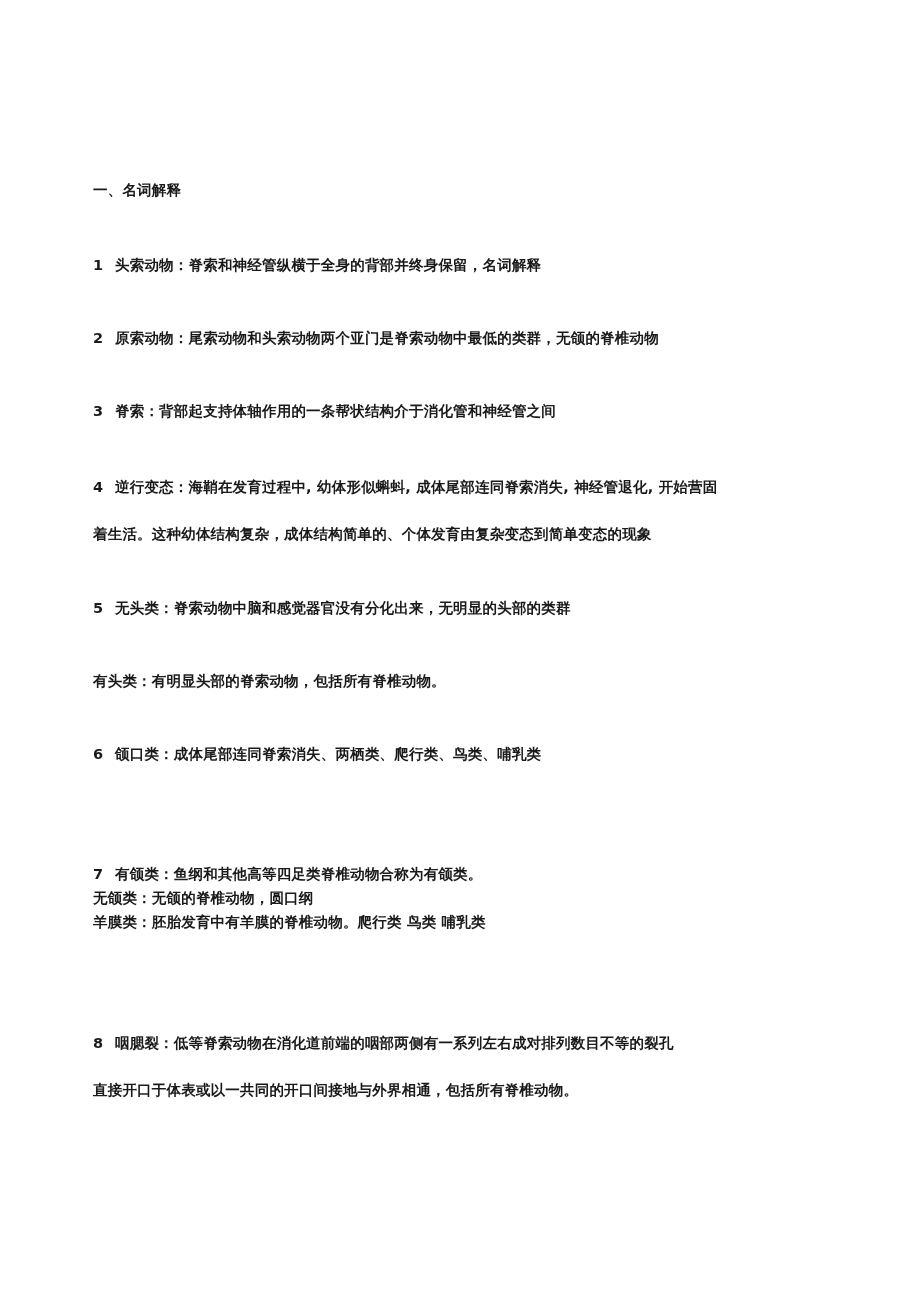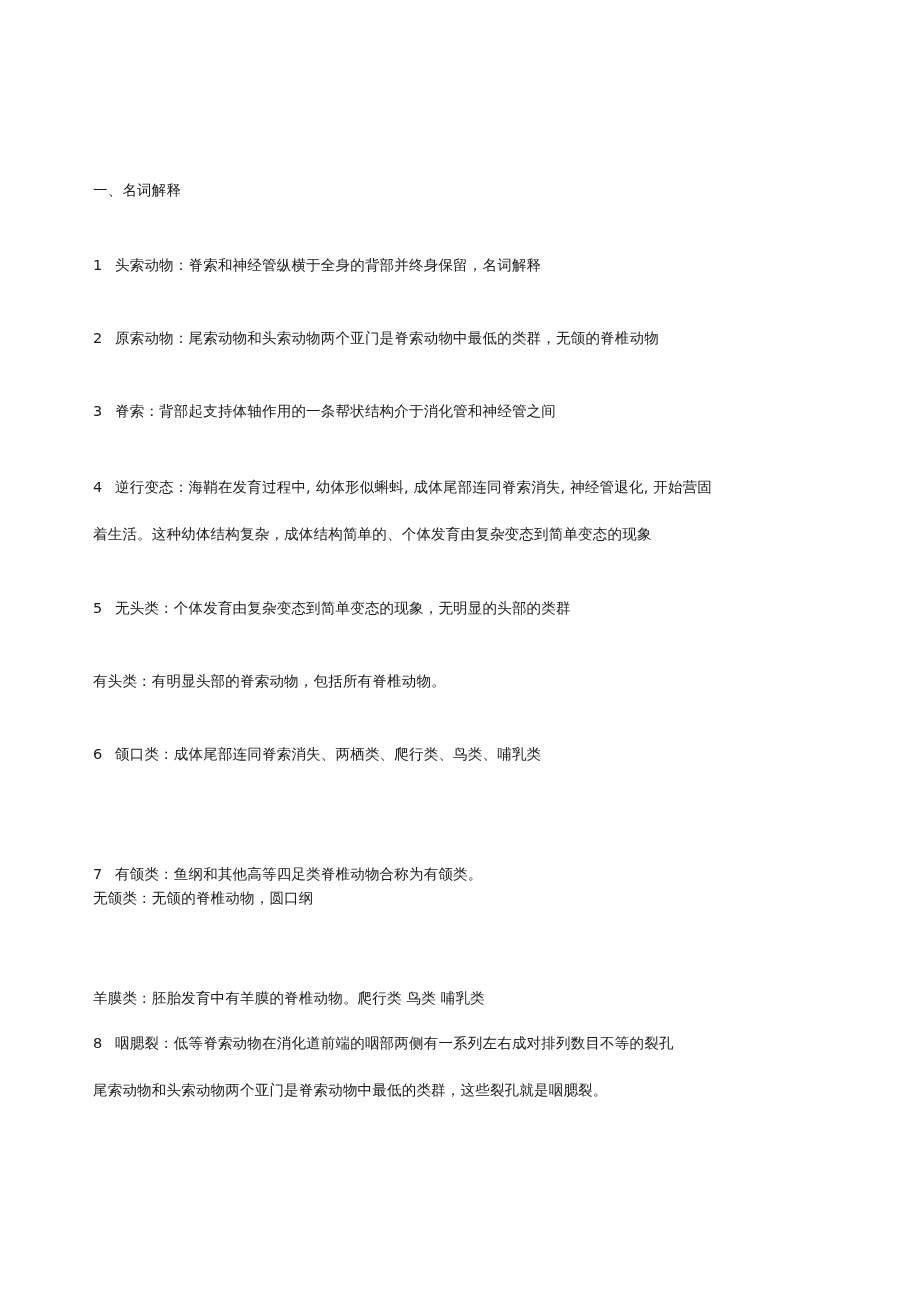--- a/index.html
+++ b/index.html
@@ -1,18 +1,18 @@
 <!DOCTYPE html>
 <html><head>
   <meta charset="utf-8">
   <style>
     html, body { margin: 0; padding: 0; background: #ffffff; }
     body { width: 920px; height: 1302px; position: relative; overflow: hidden;
            font-family: "DejaVu Sans", "Liberation Sans", sans-serif; color: #1a1a1a; }
-    .line { position: absolute; left: 93px; font-size: 14.5px; line-height: 20px; white-space: nowrap; letter-spacing: 0.2px; }
+    .line { position: absolute; left: 93px; font-size: 14.5px; line-height: 20px; white-space: nowrap; letter-spacing: 0.2px; font-weight: bold; }
     .num { display: inline-block; width: 22px; }
   </style>
 </head>
 <body>
 
 <div>
   <div class="line" style="top:180px">一、名词解释</div>
 
   <div class="line" style="top:255px">
     <span class="num">1</span><span>头索动物：脊索和神经管纵横于全身的背部并终身保留，名词解释</span>
@@ -21,28 +21,28 @@
     <span class="num">2</span><span>原索动物：尾索动物和头索动物两个亚门是脊索动物中最低的类群，无颌的脊椎动物</span>
   </div>
   <div class="line" style="top:401px">
     <span class="num">3</span><span>脊索：背部起支持体轴作用的一条帮状结构介于消化管和神经管之间</span>
   </div>
   <div class="line" style="top:477px">
     <span class="num">4</span><span>逆行变态：海鞘在发育过程中, 幼体形似蝌蚪, 成体尾部连同脊索消失, 神经管退化, 开始营固</span>
   </div>
   <div class="line" style="top:524px">着生活。这种幼体结构复杂，成体结构简单的、个体发育由复杂变态到简单变态的现象</div>
   <div class="line" style="top:598px">
-    <span class="num">5</span><span>无头类：个体发育由复杂变态到简单变态的现象，无明显的头部的类群</span>
+    <span class="num">5</span><span>无头类：脊索动物中脑和感觉器官没有分化出来，无明显的头部的类群</span>
   </div>
   <div class="line" style="top:671px">有头类：有明显头部的脊索动物，包括所有脊椎动物。</div>
   <div class="line" style="top:744px">
     <span class="num">6</span><span>颌口类：成体尾部连同脊索消失、两栖类、爬行类、鸟类、哺乳类</span>
   </div>
   <div class="line" style="top:864px">
     <span class="num">7</span><span>有颌类：鱼纲和其他高等四足类脊椎动物合称为有颌类。</span>
   </div>
   <div class="line" style="top:888px">无颌类：无颌的脊椎动物，圆口纲</div>
-  <div class="line" style="top:988px">羊膜类：胚胎发育中有羊膜的脊椎动物。爬行类  鸟类  哺乳类</div>
+  <div class="line" style="top:912px">羊膜类：胚胎发育中有羊膜的脊椎动物。爬行类  鸟类  哺乳类</div>
   <div class="line" style="top:1033px">
     <span class="num">8</span><span>咽腮裂：低等脊索动物在消化道前端的咽部两侧有一系列左右成对排列数目不等的裂孔</span>
   </div>
-  <div class="line" style="top:1080px">尾索动物和头索动物两个亚门是脊索动物中最低的类群，这些裂孔就是咽腮裂。</div>
+  <div class="line" style="top:1080px">直接开口于体表或以一共同的开口间接地与外界相通，包括所有脊椎动物。</div>
 </div>
 
 </body></html>

